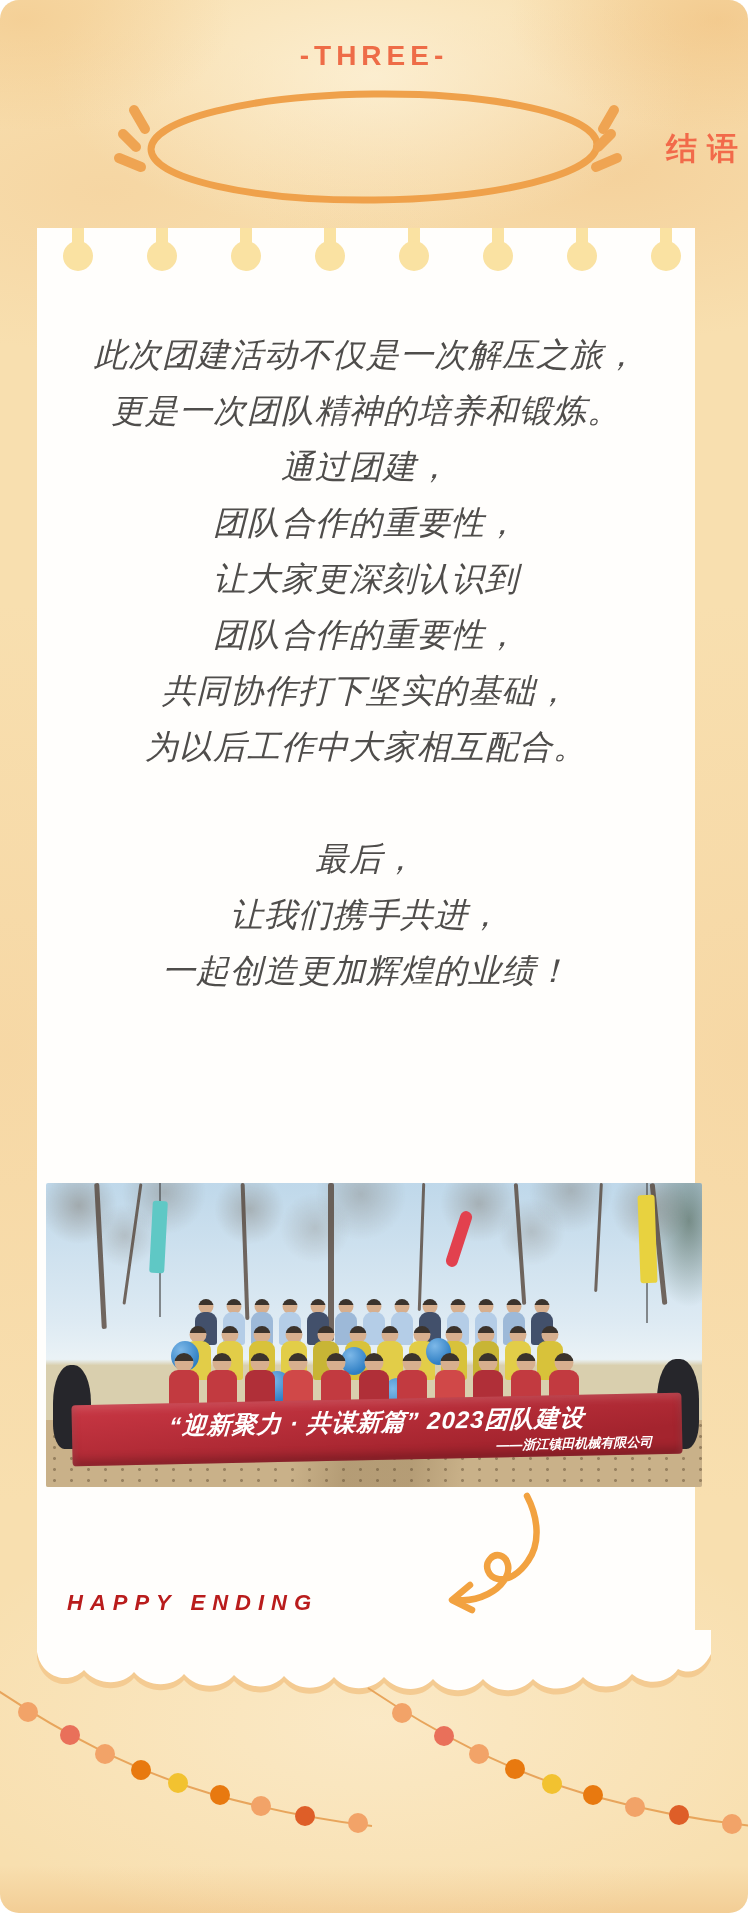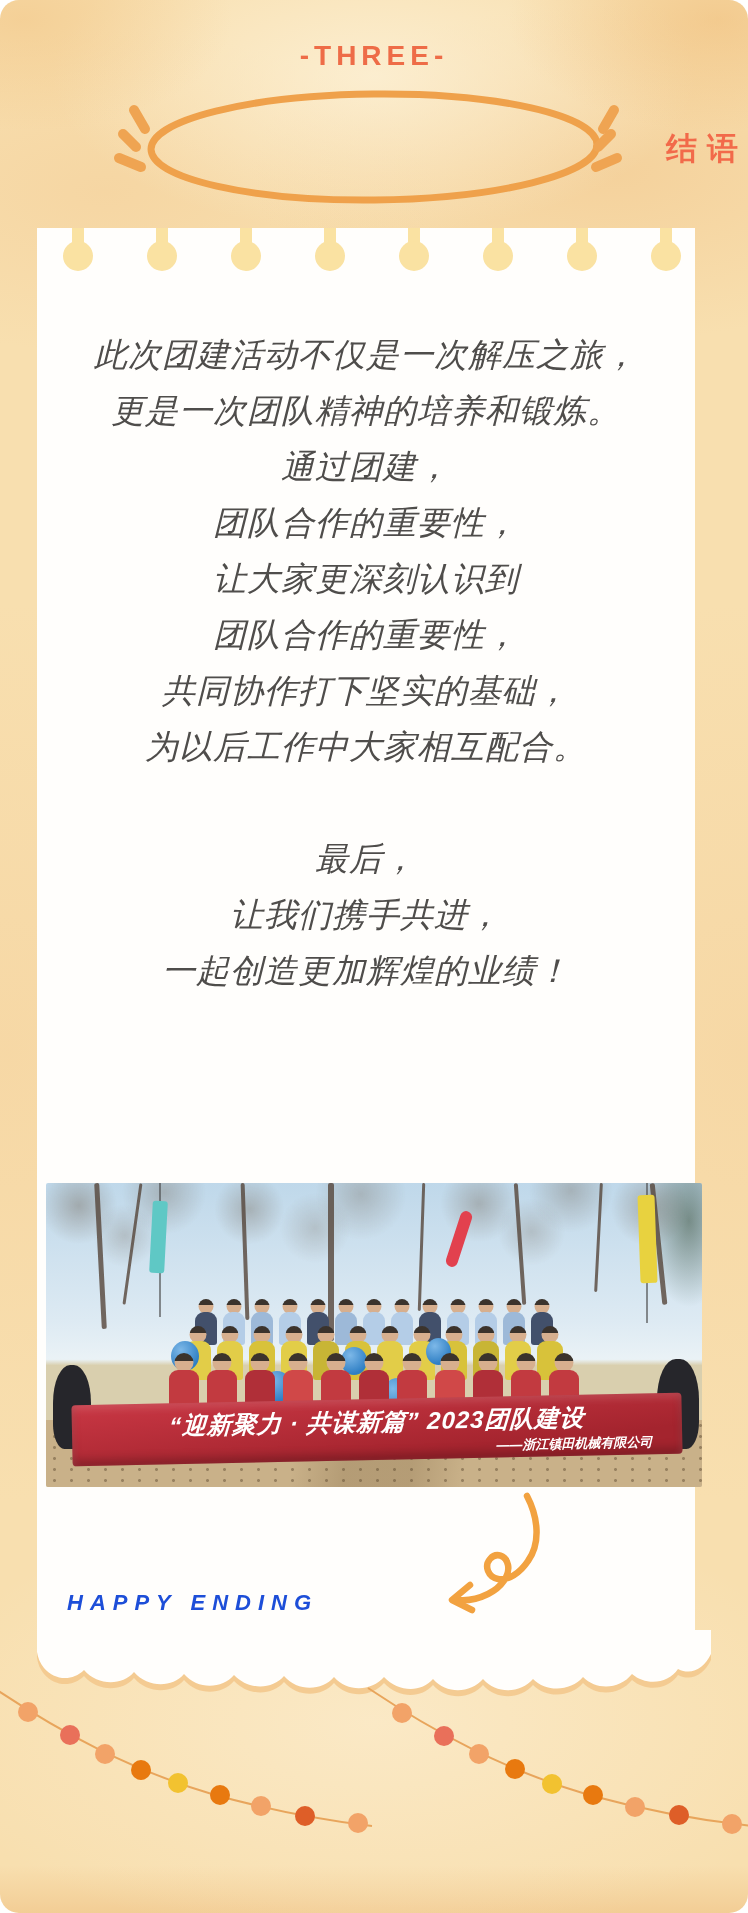--- a/index.html
+++ b/index.html
@@ -26,21 +26,21 @@
   
   .card{position:absolute;left:37px;top:228px;width:658px;height:1404px;background:#FFFEFC;font-style:italic;}
   .pin{position:absolute;top:0;width:12px;height:22px;background:#FAE2A2;}
   .pin::after{content:"";position:absolute;top:13px;left:-9px;width:30px;height:30px;
     border-radius:50%;background:#FAE2A2;}
   .text-block{position:absolute;top:99px;left:0;right:0;text-align:center;
     font-size:33px;line-height:56px;color:#4F4D4B;letter-spacing:1px;}
   .line{height:56px;white-space:nowrap;}
   .line.spacer{height:56px;}
   .happy{position:absolute;top:1362px;left:30px;font-size:22px;font-weight:600;
-    letter-spacing:7px;color:#1d4ed8;}
+    letter-spacing:7px;color:#b91c1c;}
   
   .photo{position:absolute;left:9px;top:955px;width:656px;height:304px;overflow:hidden;
     border-radius:2px;background:linear-gradient(#BFD8EA, #DDEAF3 45%, #EAF2F6 58%, #D9CFAE 60%);}
   .canopy{position:absolute;inset:0;height:62%;
     background-image:
       radial-gradient(circle 55px at 5% 12%, rgba(96,78,58,.35), transparent 70%),
       radial-gradient(circle 60px at 18% 5%, rgba(96,78,58,.28), transparent 70%),
       radial-gradient(circle 50px at 31% 14%, rgba(96,78,58,.30), transparent 70%),
       radial-gradient(circle 65px at 48% 6%, rgba(96,78,58,.26), transparent 70%),
       radial-gradient(circle 55px at 66% 11%, rgba(96,78,58,.30), transparent 70%),

